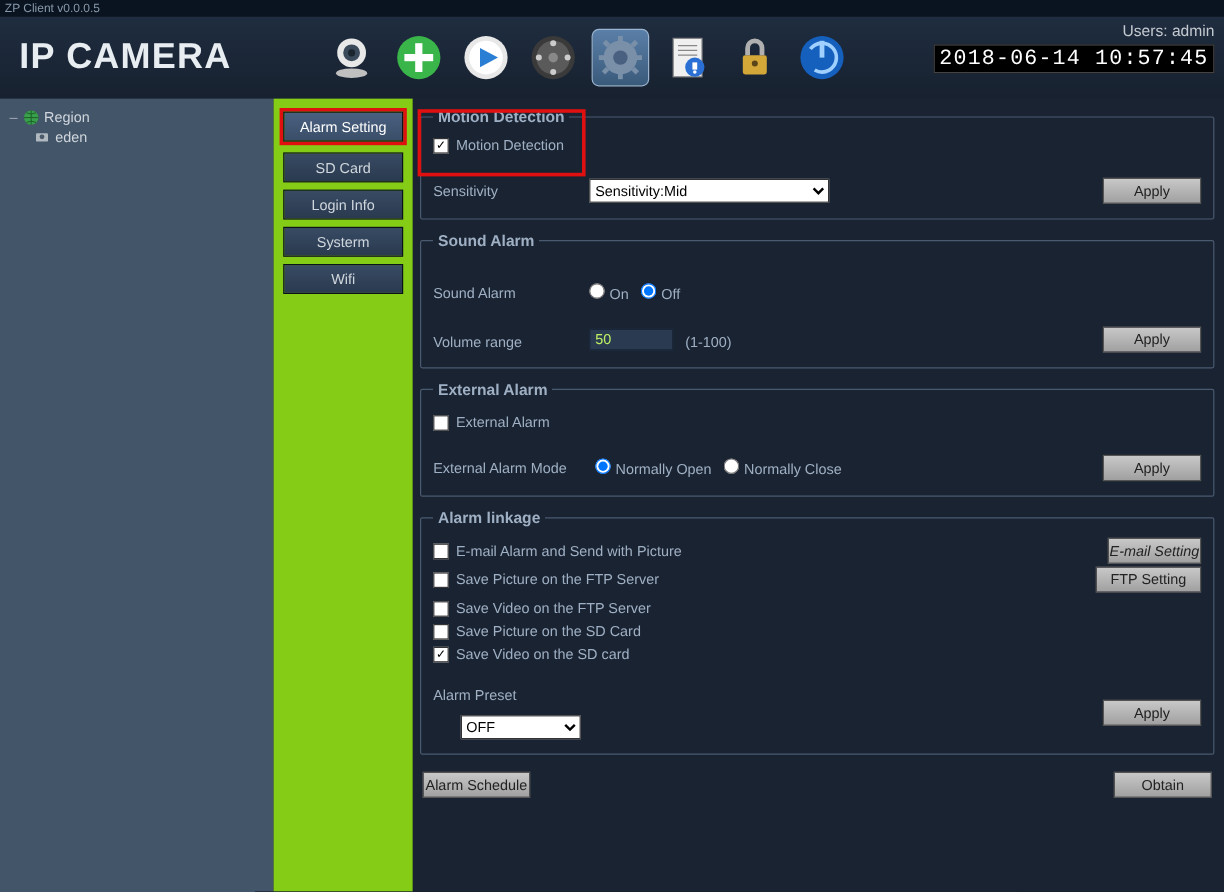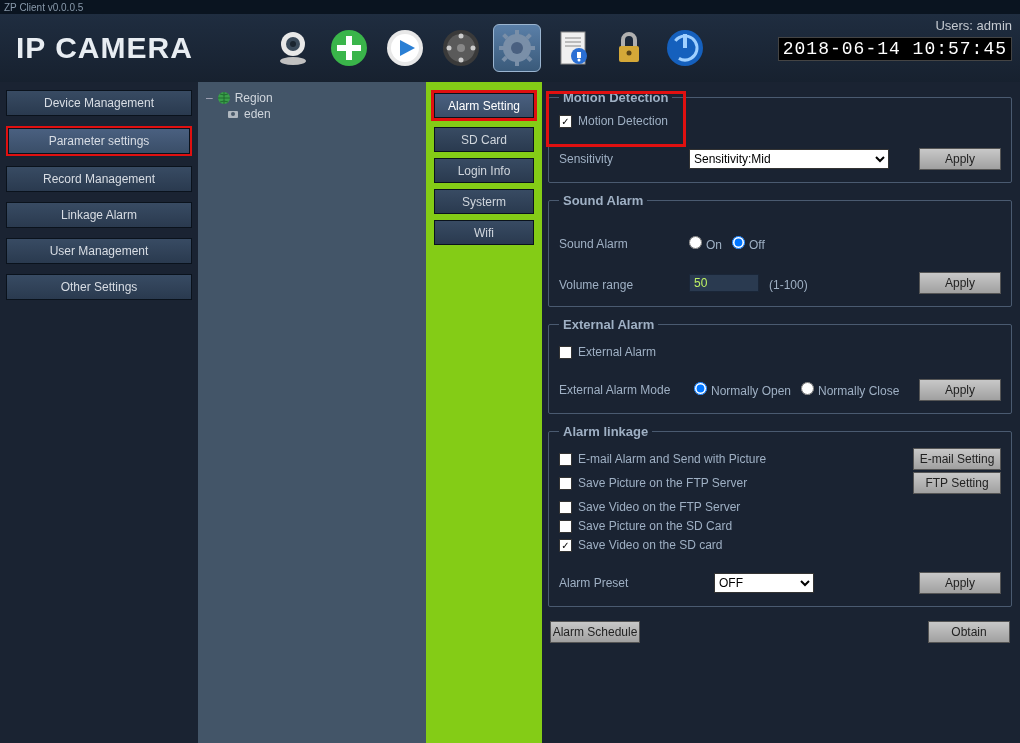--- a/index.html
+++ b/index.html
@@ -140,30 +140,20 @@
     </div>
   </div>
   <div class="header-right">
     <div class="users-label">Users: admin</div>
     <div class="timestamp">2018-06-14 10:57:45</div>
   </div>
 </div>
 
 <div class="main">
 
-  <div class="left-nav">
-    <div class="nav-btn">Device Management</div>
-    <div style="border:3px solid #e01010; padding:0;">
-      <div class="nav-btn active" style="margin:-1px;">Parameter settings</div>
-    </div>
-    <div class="nav-btn">Record Management</div>
-    <div class="nav-btn">Linkage Alarm</div>
-    <div class="nav-btn">User Management</div>
-    <div class="nav-btn">Other Settings</div>
-  </div>
 
   <div class="tree-panel">
     <div class="tree-line">
       <span style="color:#aab;">–</span>
       <svg class="globe-icon" viewBox="0 0 14 14">
           <circle cx="7" cy="7" r="6" fill="#3a9f4a"></circle>
           <path d="M1 7 h12 M7 1 v12 M3 3 Q7 5 11 3 M3 11 Q7 9 11 11" stroke="#1a5f2a" stroke-width="0.8" fill="none"></path>
         </svg>
       <span>Region</span>
     </div>
@@ -237,21 +227,21 @@
       </div>
     </fieldset>
 
     <fieldset>
       <legend>Alarm linkage</legend>
       <div style="display:flex; justify-content:space-between; align-items:center;">
         <div class="checkbox-row">
             <span class="cb"></span>
             <span>E-mail Alarm and Send with Picture</span>
           </div>
-        <button class="small-btn" style="width:88px;">E-mail Setting</button>
+        <button class="small-btn" style="width:78px;font-style:italic;">E-mail Setting</button>
       </div>
       <div style="display:flex; justify-content:space-between; align-items:center;">
         <div class="checkbox-row">
             <span class="cb"></span>
             <span>Save Picture on the FTP Server</span>
           </div>
         <button class="small-btn" style="width:88px;">FTP Setting</button>
       </div>
       <div class="checkbox-row">
           <span class="cb"></span>
@@ -259,21 +249,21 @@
         </div>
       <div class="checkbox-row">
           <span class="cb"></span>
           <span>Save Picture on the SD Card</span>
         </div>
       <div class="checkbox-row">
           <span class="cb">✓</span>
           <span>Save Video on the SD card</span>
         </div>
       <div class="row" style="justify-content:space-between;">
-        <div style="display:flex; align-items:center; gap:10px;">
+        <div style="display:flex; align-items:center; gap:10px;flex-direction:column;">
           <span style="width:145px; color:#9fb0c4;">Alarm Preset</span>
           <select class="sel sel-med"><option>OFF</option></select>
         </div>
         <button class="small-btn">Apply</button>
       </div>
     </fieldset>
 
     <div class="schedule-row">
       <button class="small-btn" style="width:90px;">Alarm Schedule</button>
       <button class="small-btn">Obtain</button>

